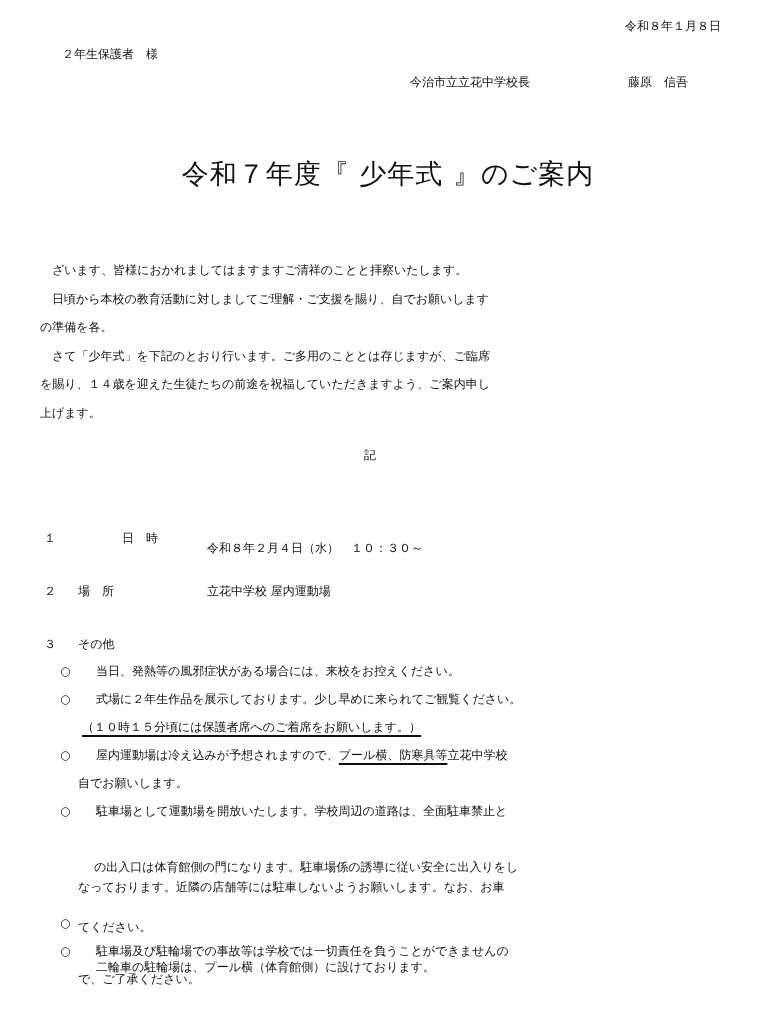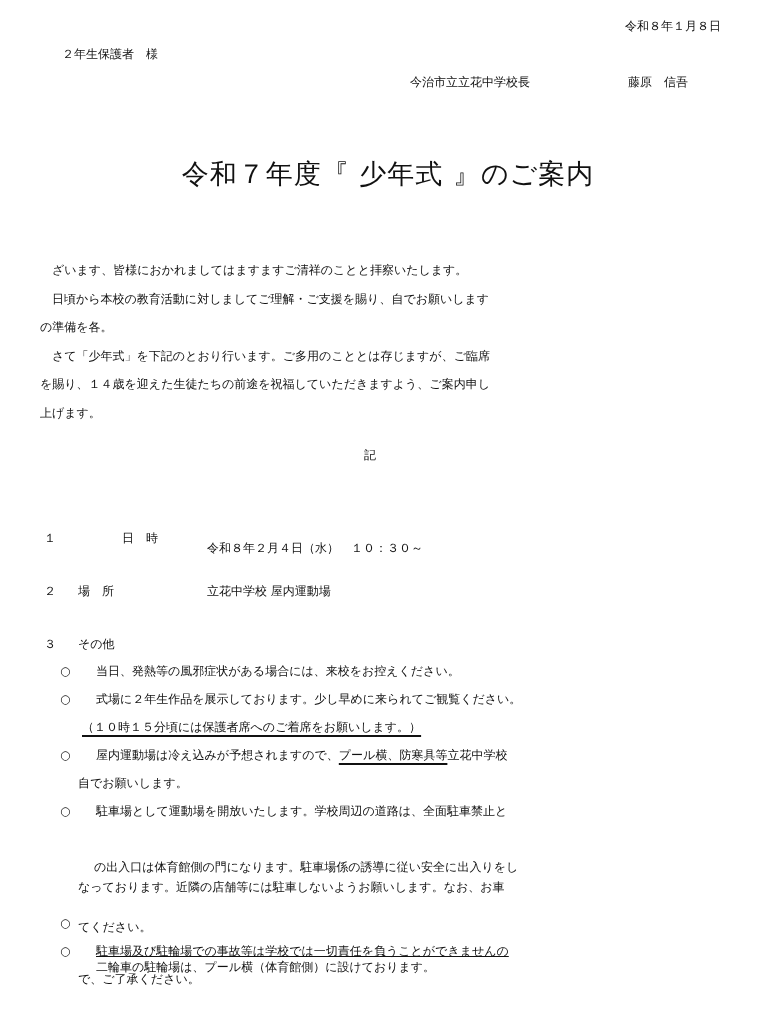--- a/index.html
+++ b/index.html
@@ -59,15 +59,15 @@
   <div class="abs t16" style="left:60px; top:801px;">○</div>
   <div class="abs t16" style="left:96px; top:801px;">駐車場として運動場を開放いたします。学校周辺の道路は、全面駐車禁止と</div>
   <div class="abs t16" style="left:78px; top:829px;margin-top:48px;">なっております。近隣の店舗等には駐車しないようお願いします。なお、お車</div>
   <div class="abs t16" style="left:78px; top:857px;margin-left:16px;">の出入口は体育館側の門になります。駐車場係の誘導に従い安全に出入りをし</div>
   <div class="abs t16" style="left:78px; top:917px;">てください。</div>
 
   <div class="abs t16" style="left:60px; top:913px;">○</div>
   <div class="abs t16" style="left:96px; top:913px;margin-top:44px;">二輪車の駐輪場は、プール横（体育館側）に設けております。</div>
 
   <div class="abs t16" style="left:60px; top:941px;">○</div>
-  <div class="abs t16" style="left:96px; top:941px;text-decoration:underline;">駐車場及び駐輪場での事故等は学校では一切責任を負うことができませんの</div>
+  <div class="abs t16" style="left:96px; top:941px;">駐車場及び駐輪場での事故等は学校では一切責任を負うことができませんの</div>
   <div class="abs t16" style="left:78px; top:969px;">で、ご了承ください。</div>
 </div>
 
 </body></html>

